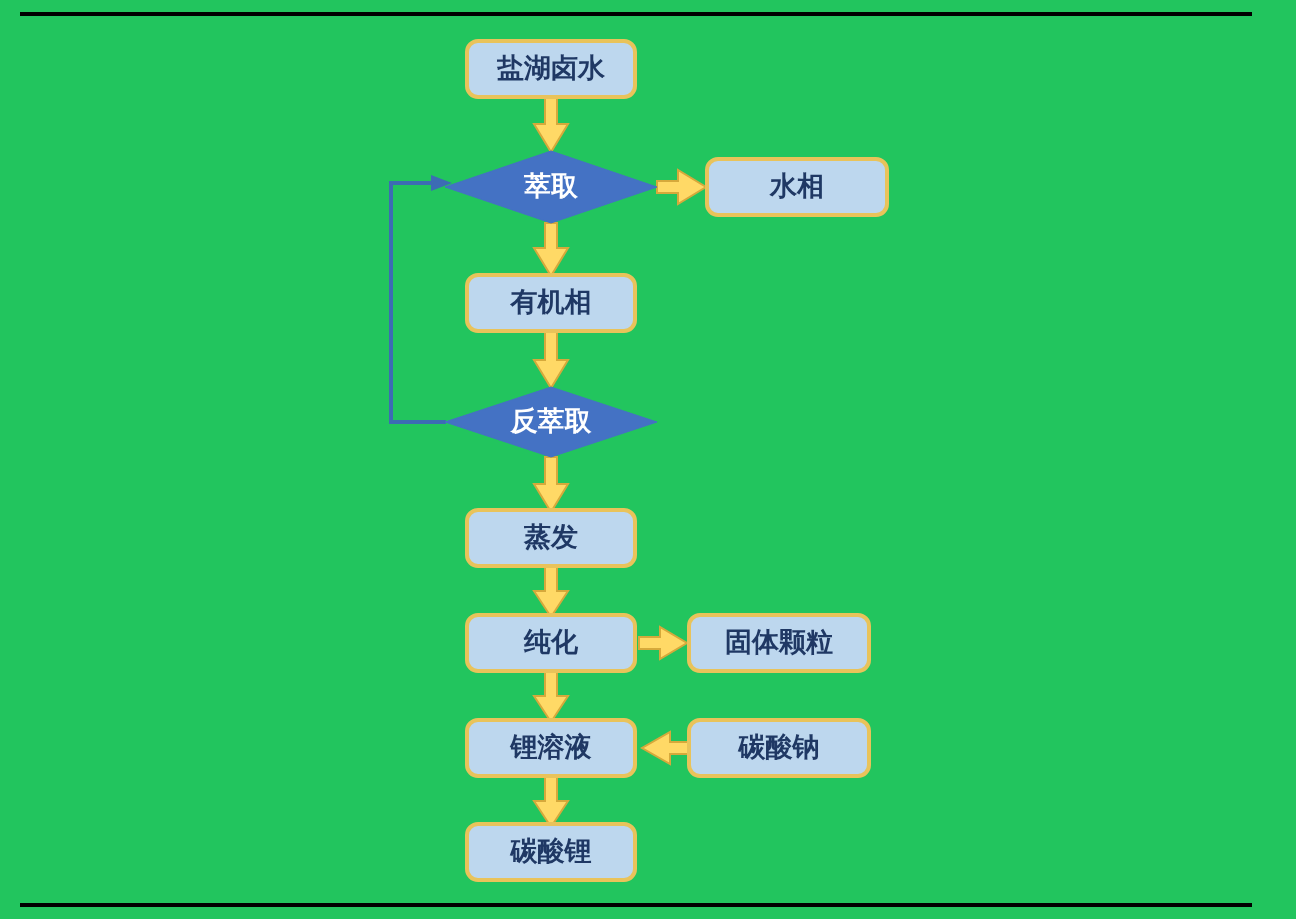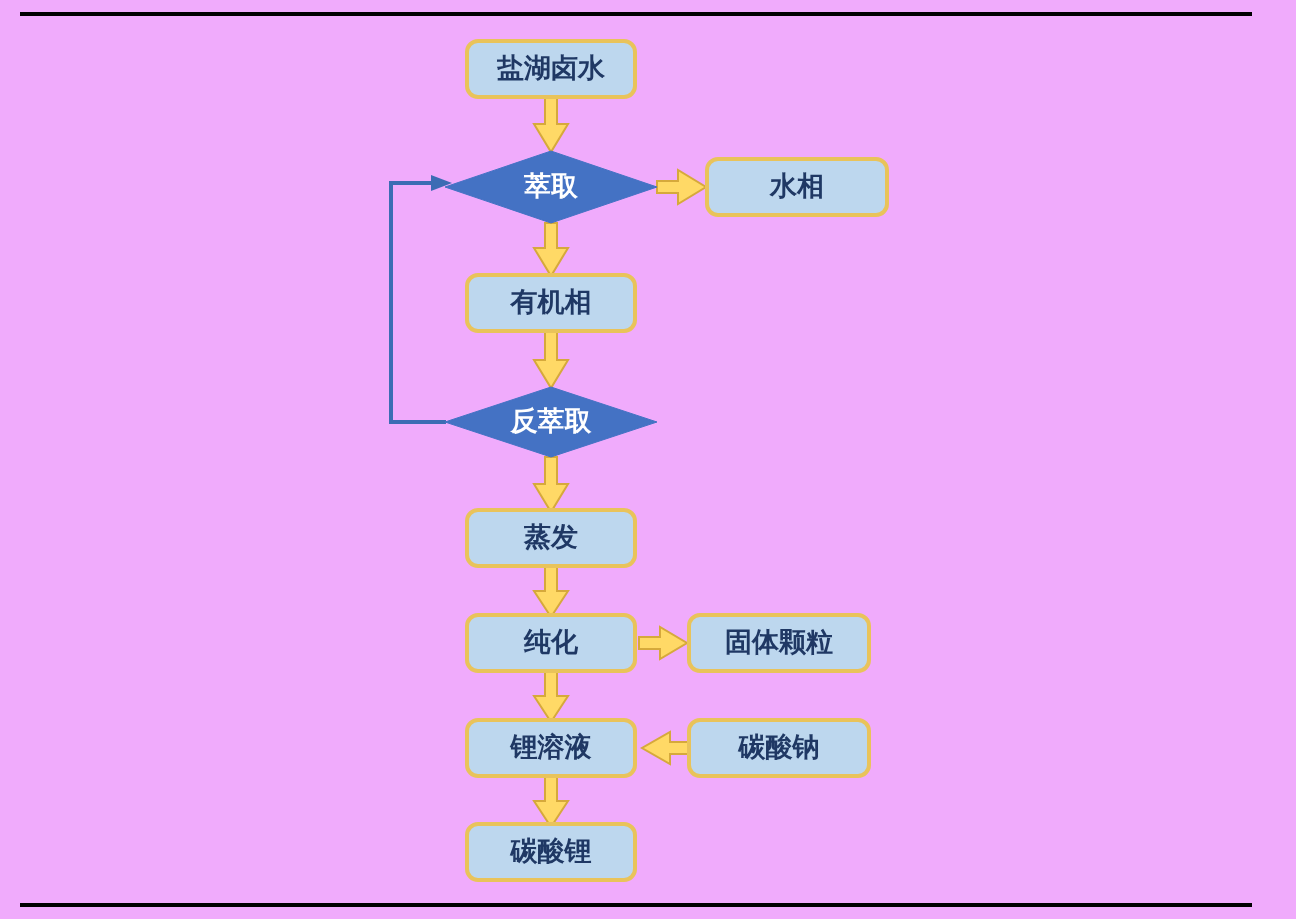--- a/index.html
+++ b/index.html
@@ -10,21 +10,21 @@
   body {
     width: 1296px;
     height: 919px;
     position: relative;
     font-family: "Liberation Sans", "DejaVu Sans", sans-serif;
     overflow: hidden;
   }
   #page {
     position: absolute;
     inset: 0;
-    background: #f0abfc;
+    background: #22c55e;
   }
   .rule {
     position: absolute;
     left: 20px;
     width: 1232px;
     height: 4px;
     background: #000000;
   }
   #rule-top { top: 12px; }
   #rule-bottom { top: 903px; }

